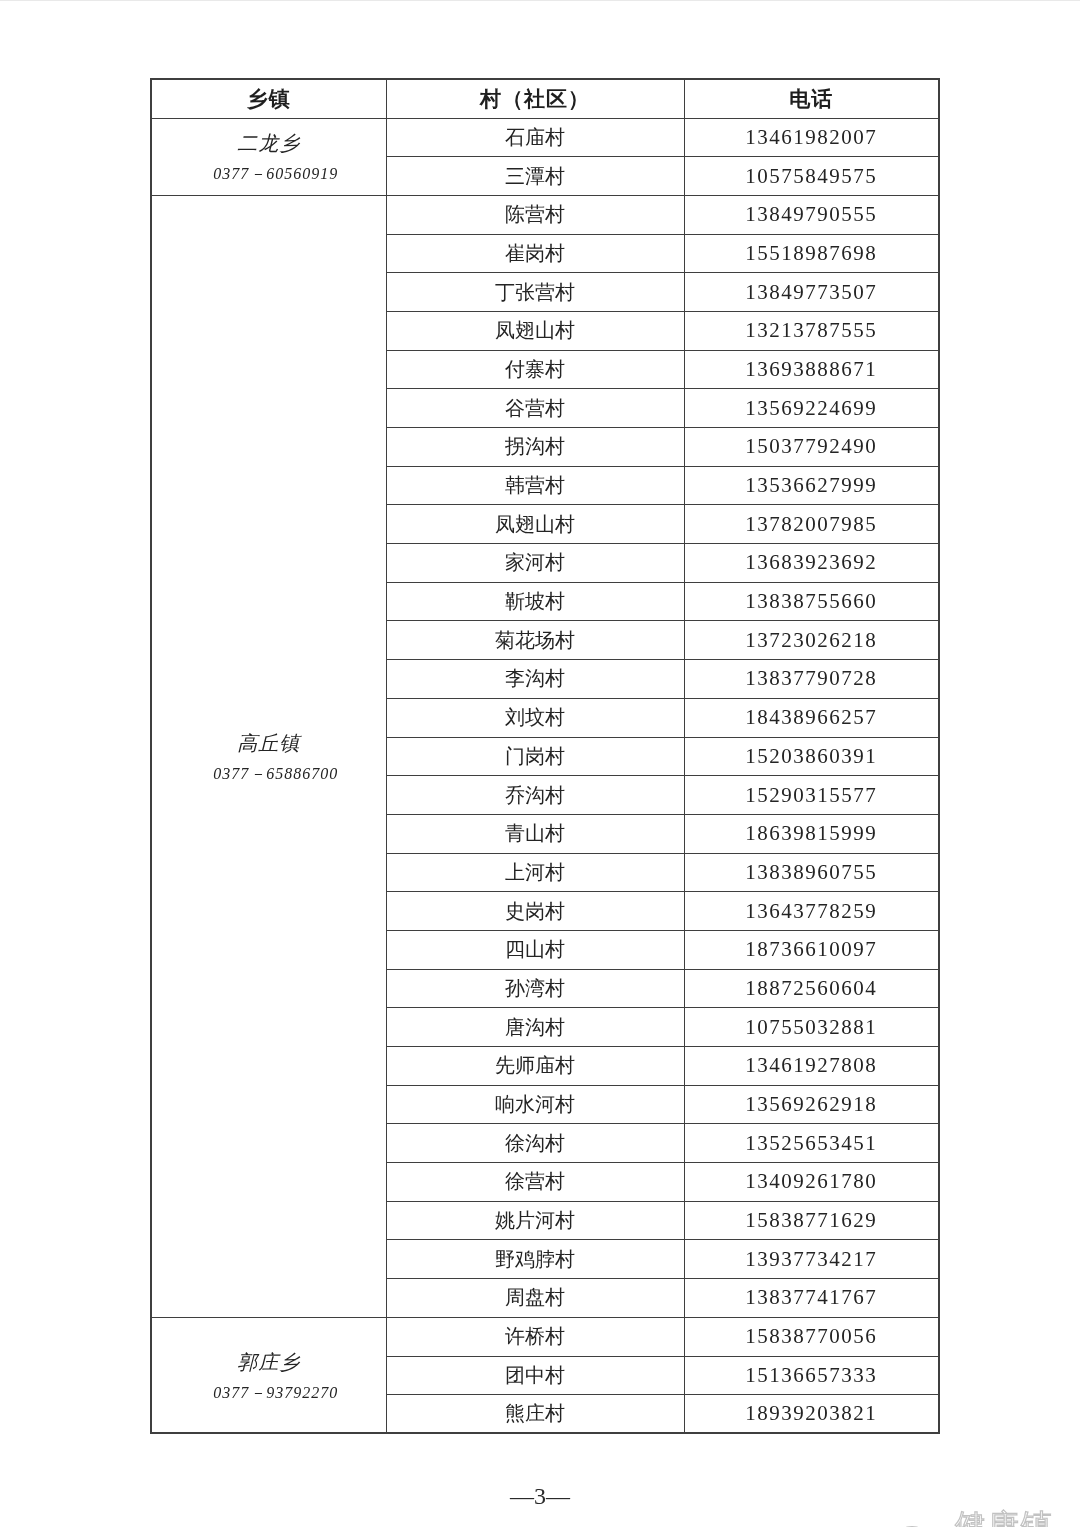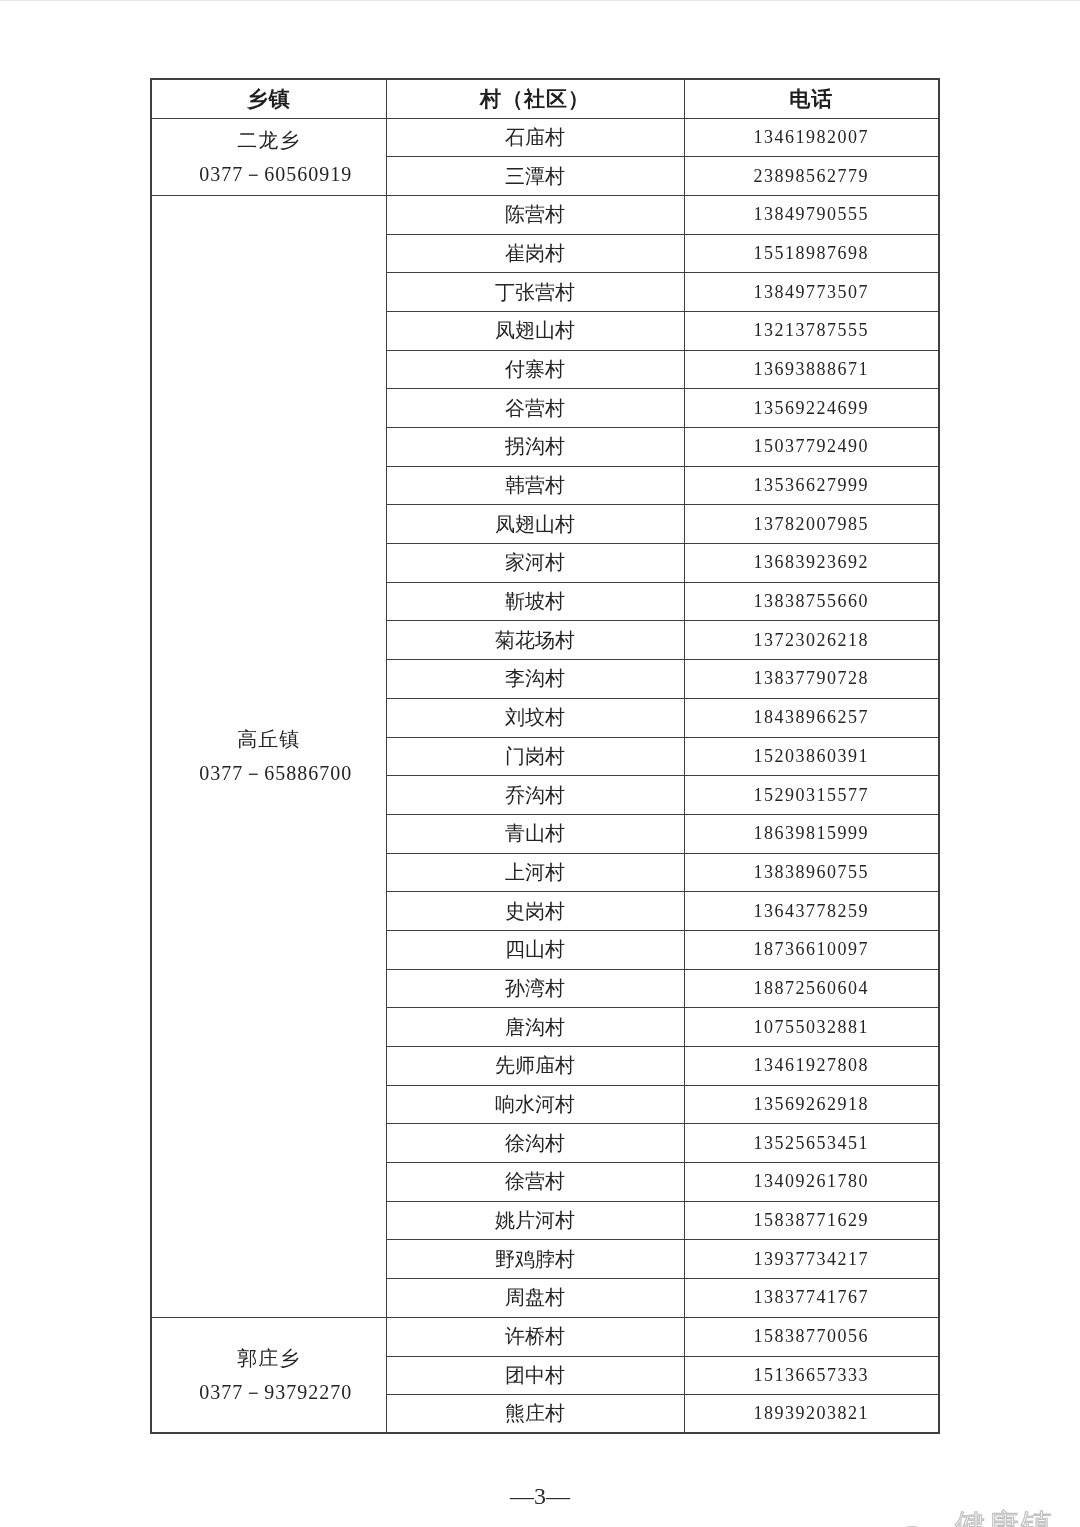--- a/index.html
+++ b/index.html
@@ -16,24 +16,24 @@
   .doc-table th, .doc-table td {
     border:1px solid #3f3f3f;
     text-align:center; vertical-align:middle;
     color:#242424; overflow:hidden;
   }
   .doc-table th {
     height:39px; font-size:21px; font-weight:bold; color:#1f1f1f;
     letter-spacing:1px;
   }
   .doc-table td { height:38.7px; font-size:20px; }
-  .doc-table td.phone { font-size:18px; letter-spacing:1.5px; }
-  .doc-table td.township { line-height:1.7; }
+  .doc-table td.phone { font-size:21px; letter-spacing:1.5px; }
+  .doc-table td.township { line-height:1.7;font-style:italic; }
   .township-name { font-size:20px; letter-spacing:1px; }
-  .township-phone { font-size:20px; letter-spacing:1px;padding-left:14px; }
+  .township-phone { font-size:16px; letter-spacing:1px;padding-left:14px; }
   .page-footer {
     position:absolute; left:0; right:0; top:1482px;
     text-align:center; font-size:24px; color:#2a2a2a;
   }
   .watermark {
     position:absolute; left:888px; top:1504px;
     display:flex; align-items:center; gap:5px;
     color:#c6c6c6; pointer-events:none;
   }
   .watermark-label {
@@ -65,21 +65,21 @@
         <tr>
           <td rowspan="2" class="township">
             <div class="township-name">二龙乡</div>
             <div class="township-phone">0377－60560919</div>
           </td>
           <td class="village">石庙村</td>
           <td class="phone">13461982007</td>
         </tr>
         <tr>
           <td class="village">三潭村</td>
-          <td class="phone">23898562779</td>
+          <td class="phone">10575849575</td>
         </tr>
         <tr>
           <td rowspan="29" class="township">
             <div class="township-name">高丘镇</div>
             <div class="township-phone">0377－65886700</div>
           </td>
           <td class="village">陈营村</td>
           <td class="phone">13849790555</td>
         </tr>
         <tr>

